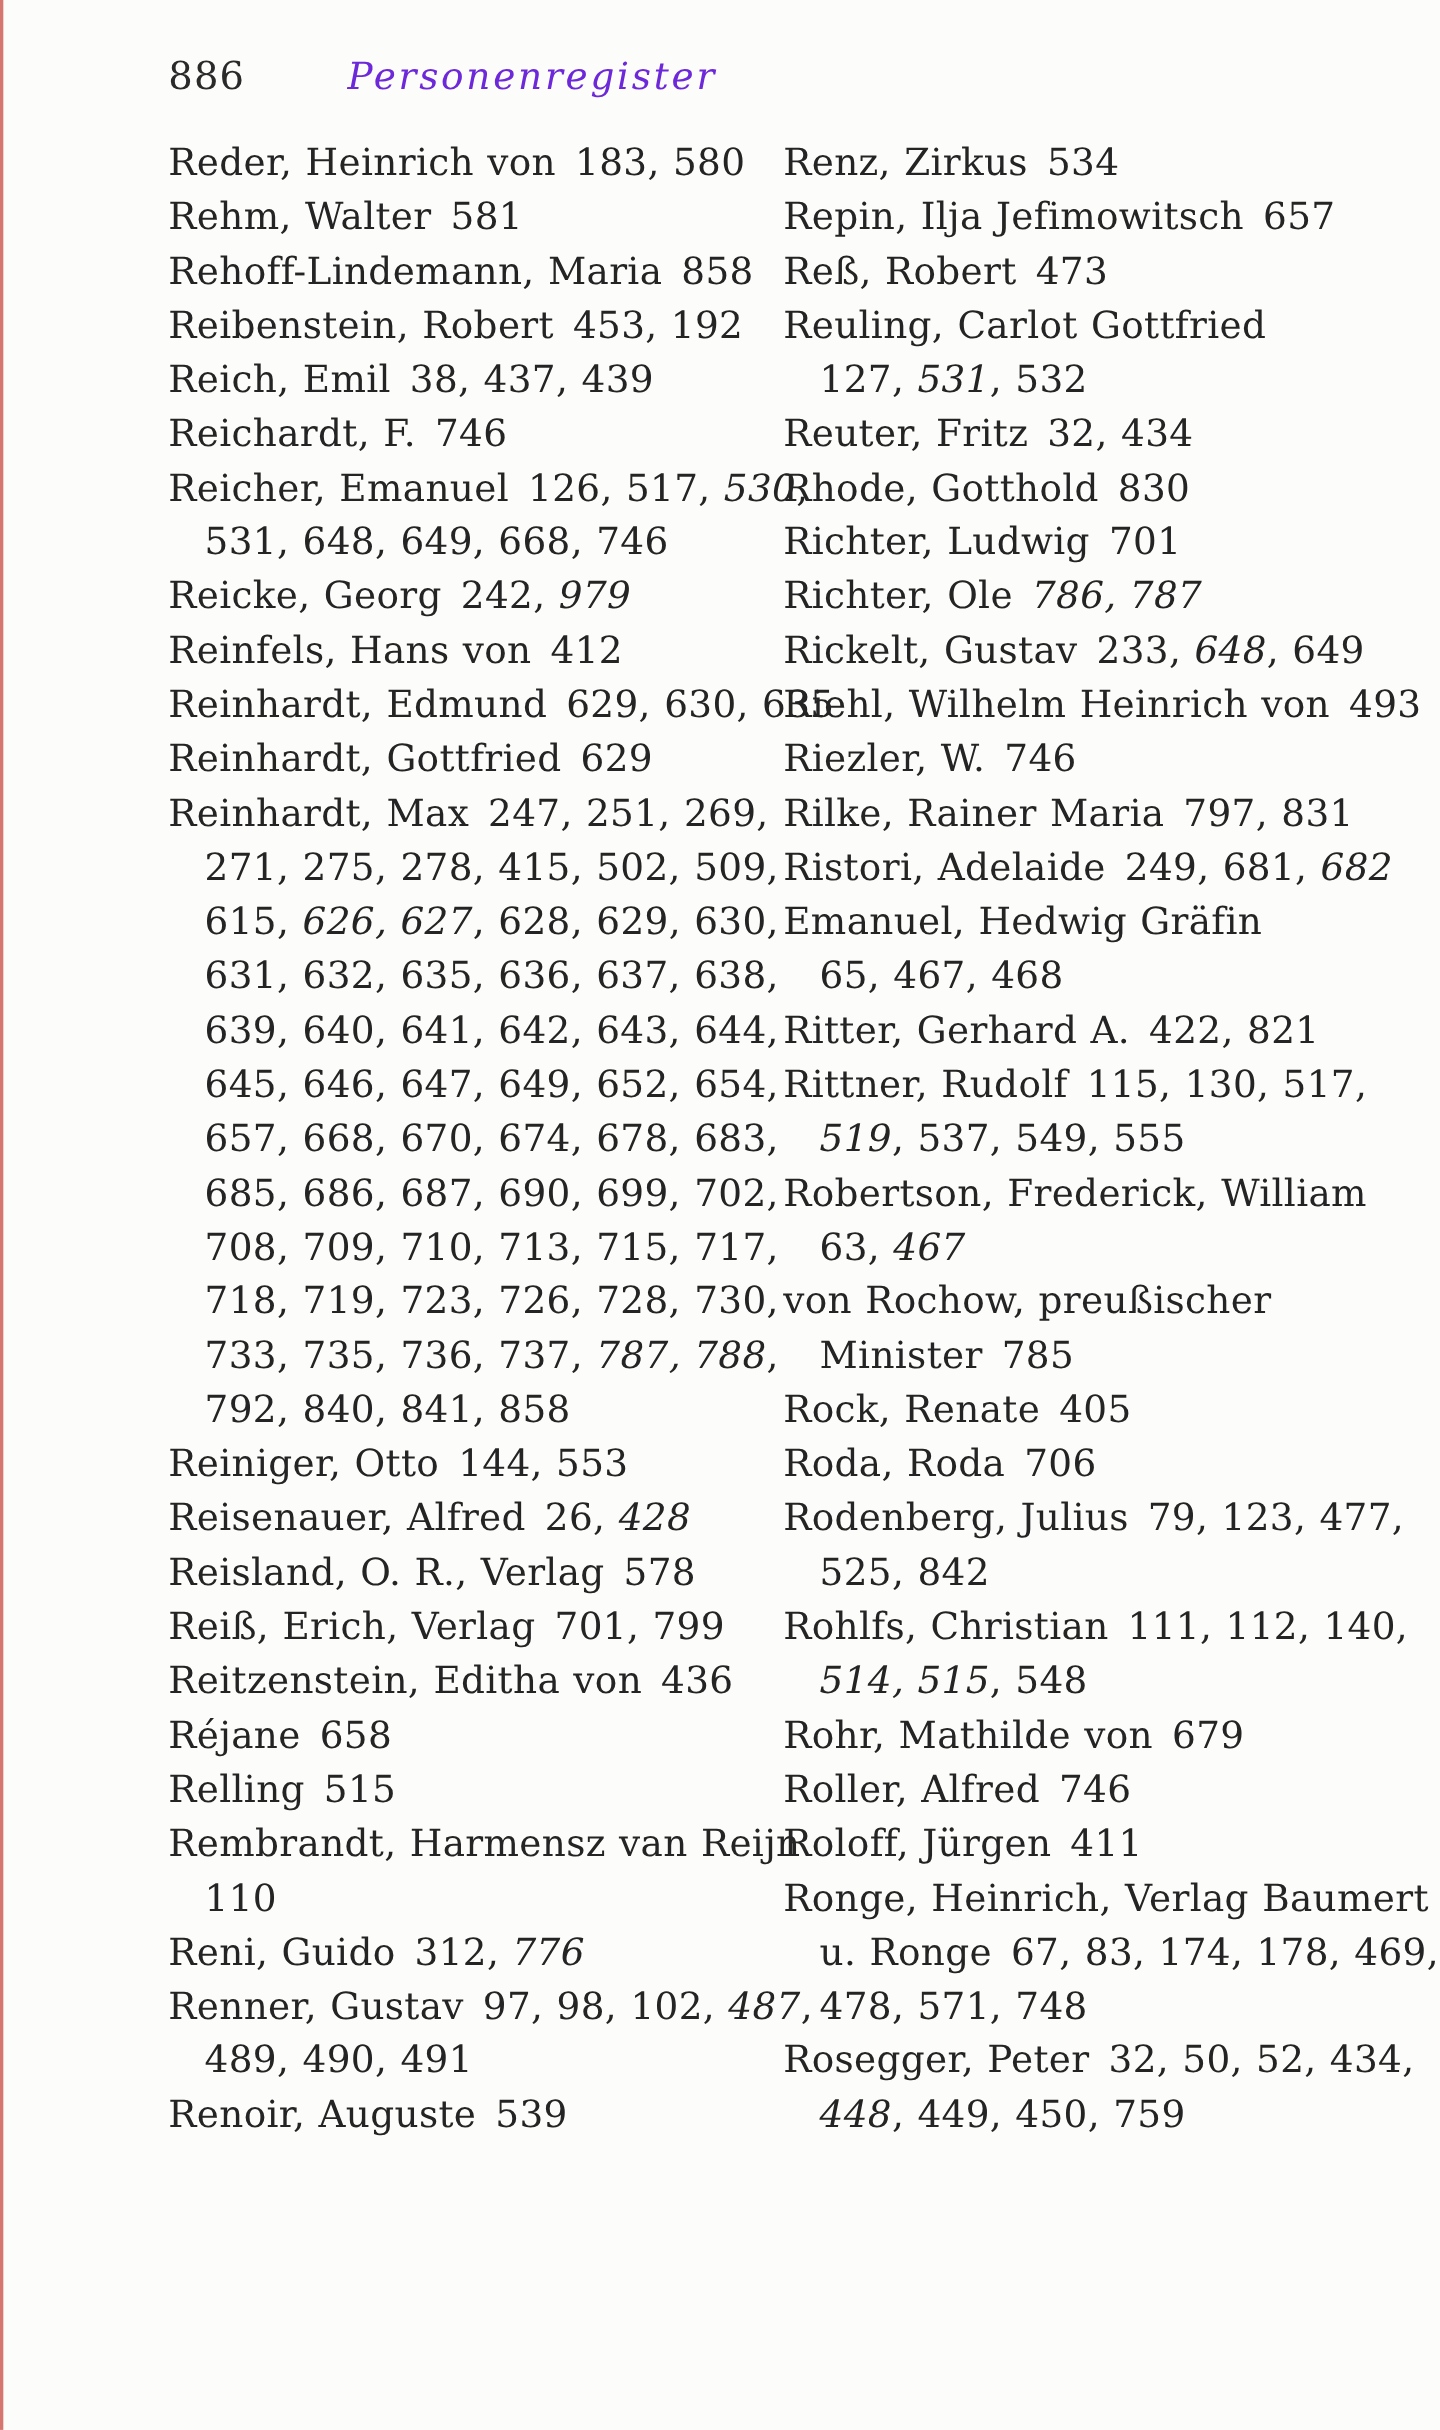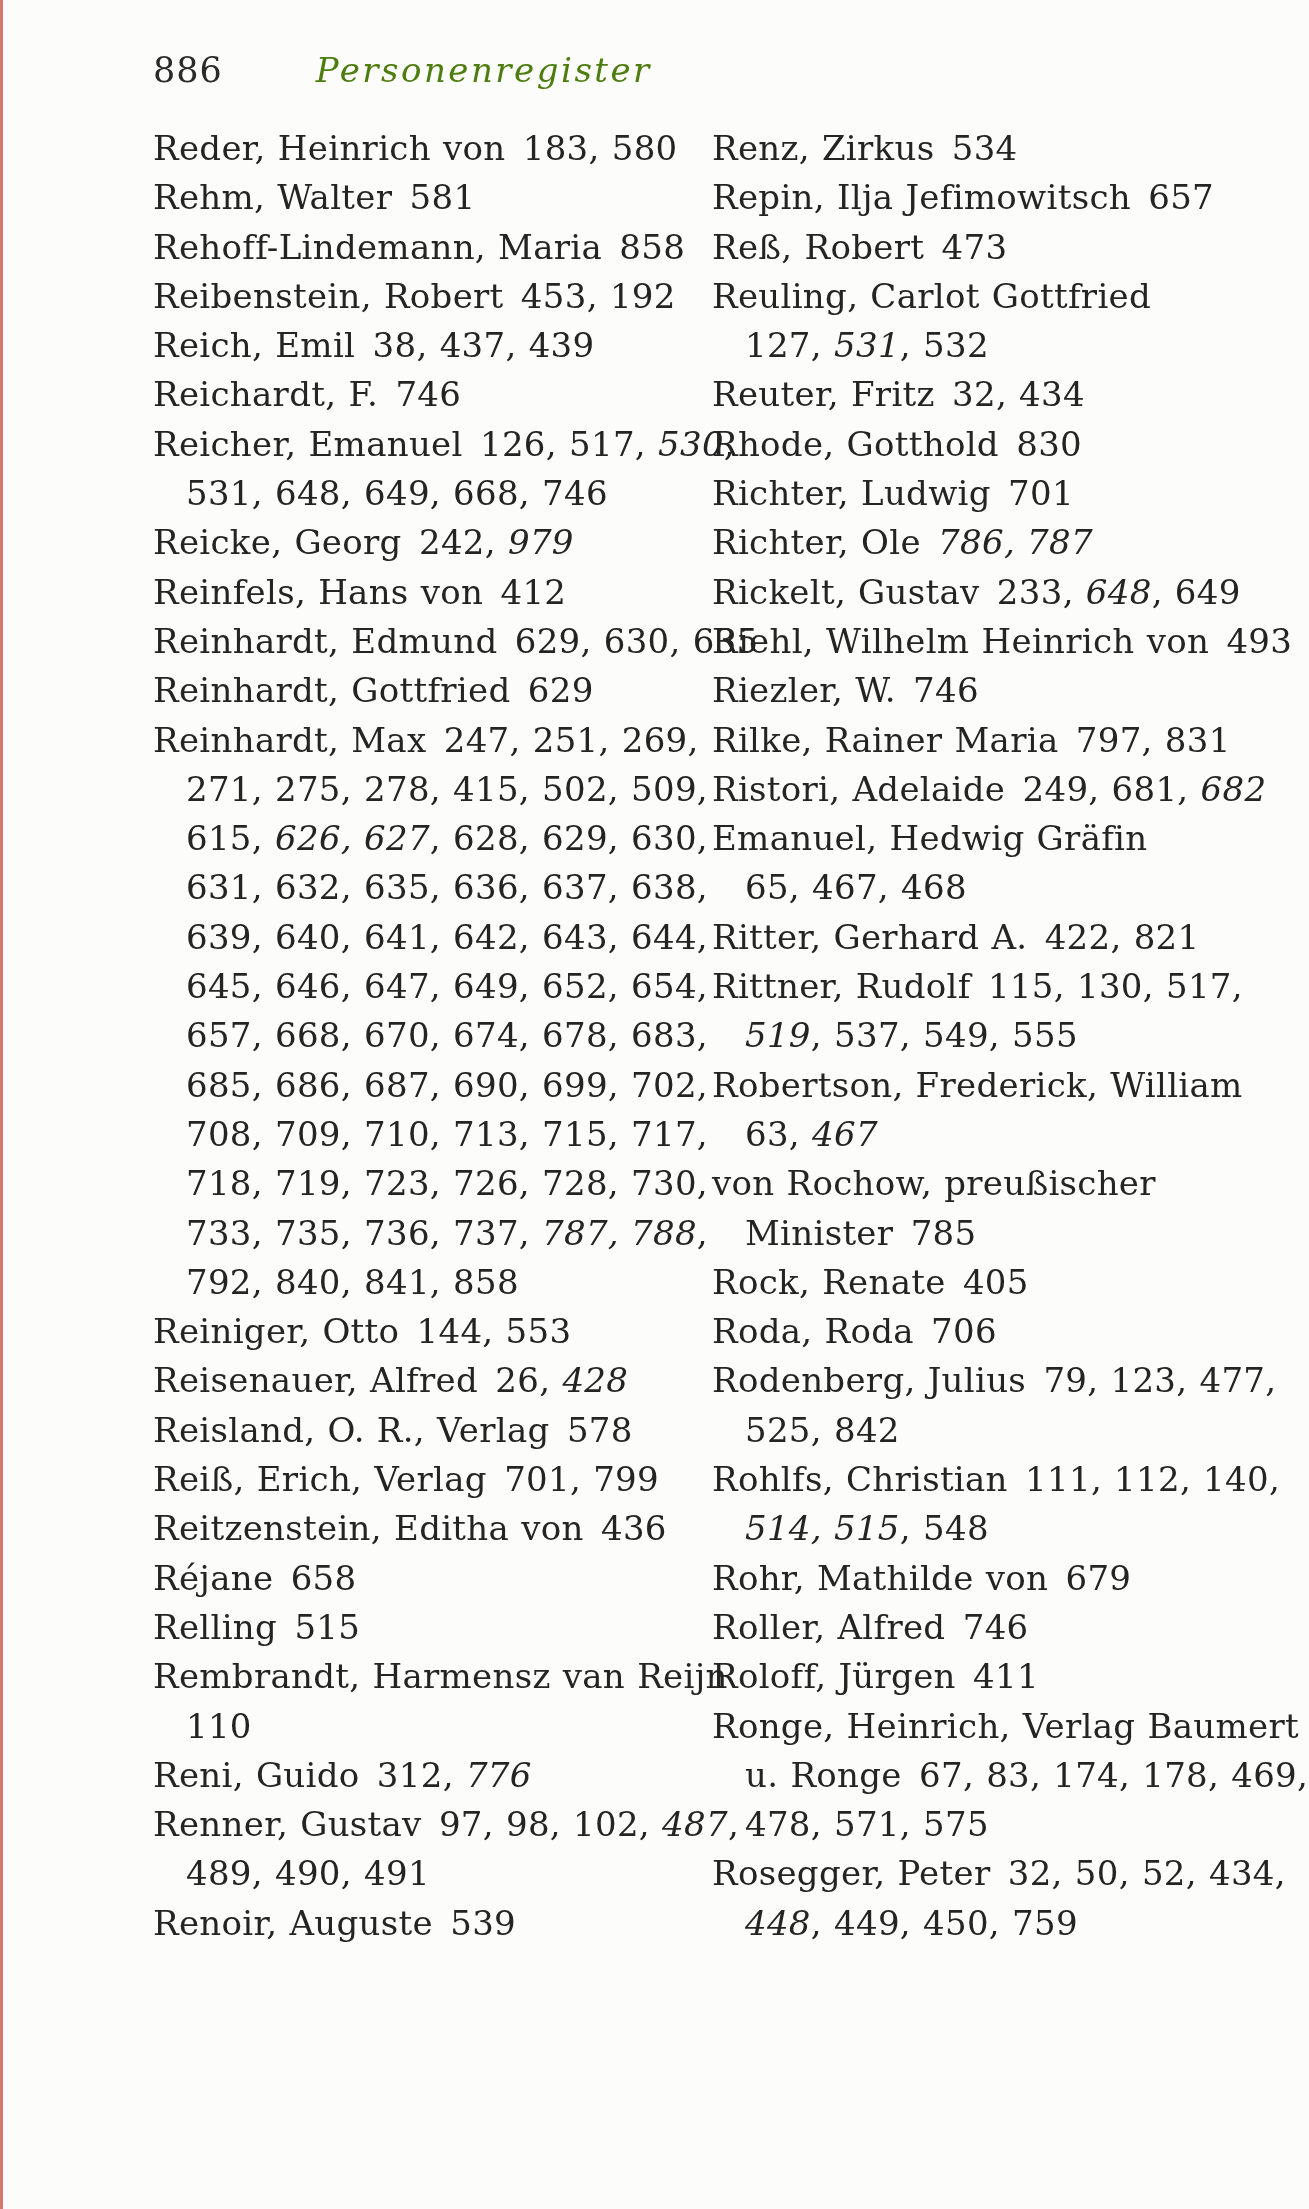--- a/index.html
+++ b/index.html
@@ -15,21 +15,21 @@
     position:absolute; left:0; top:0; width:3px; height:2209px;
     opacity:.8;
   }
   .page-header {
     position:absolute; top:50px; left:153px;
     font-size:35px; color:#2a2a2a; white-space:nowrap;
   }
   .page-header .pgnum { letter-spacing:1px; }
   .page-header .title {
     font-style:italic; margin-left:93px;
-    font-size:34px; letter-spacing:2.5px; color:#4d7c0f;
+    font-size:34px; letter-spacing:2.5px; color:#6d28d9;
   }
   .col { position:absolute; top:124px; }
   .col-left  { left:153px; }
   .col-right { left:712px; }
   .line {
     font-size:34px; line-height:49.3px;
     white-space:nowrap; letter-spacing:0.3px; word-spacing:1px;
     color:#242424;
   }
   .line.indent { padding-left:33px; }
@@ -113,18 +113,18 @@
       <div class="line"><span>Roda, Roda 706</span></div>
       <div class="line"><span>Rodenberg, Julius 79, 123, 477,</span></div>
       <div class="line indent"><span>525, 842</span></div>
       <div class="line"><span>Rohlfs, Christian 111, 112, 140,</span></div>
       <div class="line indent"><span class="it">514, 515</span><span>, 548</span></div>
       <div class="line"><span>Rohr, Mathilde von 679</span></div>
       <div class="line"><span>Roller, Alfred 746</span></div>
       <div class="line"><span>Roloff, Jürgen 411</span></div>
       <div class="line"><span>Ronge, Heinrich, Verlag Baumert</span></div>
       <div class="line indent"><span>u. Ronge 67, 83, 174, 178, 469,</span></div>
-      <div class="line indent"><span>478, 571, 575</span></div>
+      <div class="line indent"><span>478, 571, 748</span></div>
       <div class="line"><span>Rosegger, Peter 32, 50, 52, 434,</span></div>
       <div class="line indent"><span class="it">448</span><span>, 449, 450, 759</span></div>
     </div>
 
 </div>
 
 </body></html>

